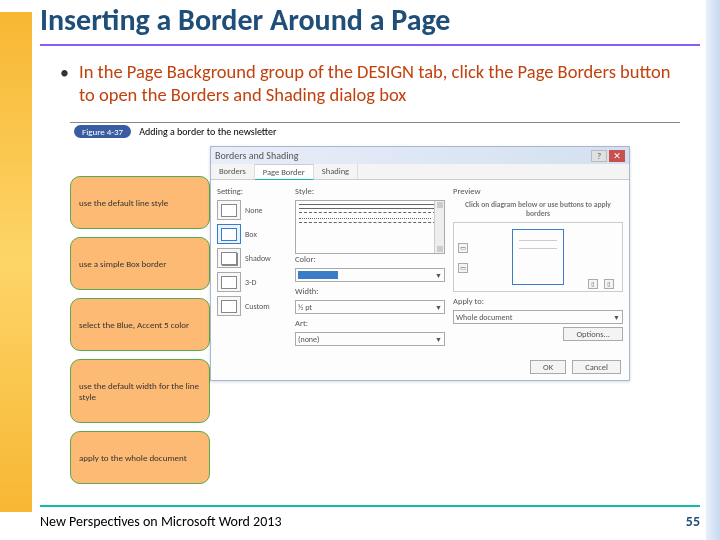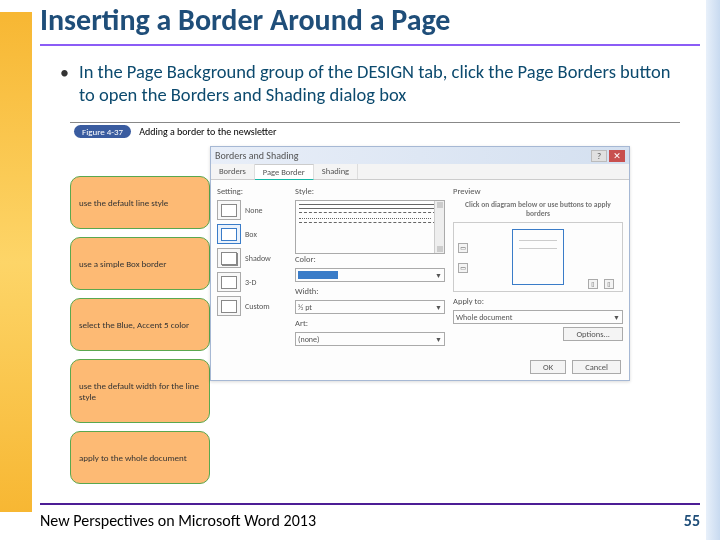--- a/index.html
+++ b/index.html
@@ -3,21 +3,21 @@
 <meta charset="utf-8">
 <style>
   * { margin: 0; padding: 0; box-sizing: border-box; }
   body { width: 720px; height: 540px; font-family: Calibri, Arial, sans-serif; background: #fff; position: relative; overflow: hidden; }
   .left-bar { position: absolute; left: 0; top: 12px; width: 32px; height: 500px; background: linear-gradient(180deg, #f7b733 0%, #fdd568 50%, #f7b733 100%); }
   .content { position: absolute; left: 40px; top: 0; right: 10px; bottom: 0; }
   .title { font-size: 30px; font-weight: bold; color: #1f4e79; padding-top: 1px; padding-bottom: 6px; border-bottom: 2px solid #8b5cf6; margin-right: 10px; }
   .bullet-wrap { padding: 14px 30px 10px 20px; }
   .bullet { display: flex; }
   .dot { font-size: 18px; color: #333; margin-right: 10px; margin-top: 2px; }
-  .bullet-text { font-size: 18.5px; color: #0c4a6e; line-height: 1.25; }
+  .bullet-text { font-size: 18.5px; color: #c2410c; line-height: 1.25; }
   .figure { margin: 6px 30px 0 30px; }
   .fig-caption { background: #fff; border-top: 1px solid #888; display: flex; align-items: center; font-size: 10px; padding: 2px 4px; }
   .fig-num { background: #3a5ca0; color: #fff; padding: 1px 8px; border-radius: 8px; margin-right: 8px; font-size: 9px; }
   .fig-text { font-weight: normal; }
   .fig-body { display: flex; margin-top: 6px; }
   .callouts { width: 140px; display: flex; flex-direction: column; gap: 8px; padding-top: 30px; }
   .callout { border: 1.5px solid #5aa84f; border-radius: 10px; padding: 20px 8px; font-size: 9px; color: #333; background: #fdba74; position: relative; }
   .dialog-wrap { flex: 1; position: relative; }
   .dialog { border: 1px solid #a6b8d4; background: #fdfdfd; width: 420px; font-size: 9px; color: #555; box-shadow: 0 1px 3px rgba(0,0,0,0.15); }
   .dlg-title { background: linear-gradient(90deg, #e8eef8, #d4e0f0); display: flex; justify-content: space-between; align-items: center; padding: 2px 4px; font-size: 10px; }
@@ -51,21 +51,21 @@
   .color-swatch { width: 40px; height: 8px; background: #3a7cc8; }
   .preview-text { font-size: 7.5px; text-align: center; color: #777; margin-bottom: 4px; line-height: 1.2; font-weight: bold; }
   .preview-box { border: 1px solid #ccc; height: 70px; display: flex; align-items: center; justify-content: center; position: relative; }
   .preview-page { width: 52px; height: 56px; border: 1.5px solid #3a7cc8; position: relative; }
   .preview-page::before, .preview-page::after { content: ""; position: absolute; left: 6px; right: 6px; border-top: 1px solid #ccc; }
   .preview-page::before { top: 10px; }
   .preview-page::after { top: 18px; }
   .pv-btn { position: absolute; width: 10px; height: 10px; border: 1px solid #aaa; background: #f4f4f4; font-size: 6px; display: flex; align-items: center; justify-content: center; }
   .dlg-footer { display: flex; justify-content: flex-end; gap: 6px; padding: 4px 8px 6px; }
   .dlg-btn { border: 1px solid #aaa; background: #f4f4f4; padding: 1px 12px; font-size: 8.5px; }
-  .footer { position: absolute; left: 40px; right: 20px; bottom: 10px; display: flex; justify-content: space-between; align-items: center; border-top: 2px solid #4c1d95; padding-top: 6px; font-size: 16px; }
+  .footer { position: absolute; left: 40px; right: 20px; bottom: 10px; display: flex; justify-content: space-between; align-items: center; border-top: 2px solid #14b8a6; padding-top: 6px; font-size: 14px; }
   .footer-right { color: #1f4e79; font-weight: bold; }
   .right-edge { position: absolute; right: 0; top: 0; bottom: 0; width: 14px; background: linear-gradient(90deg, #e8f0fa, #c8daf0); }
 </style>
 </head>
 <body>
 
 <div class="left-bar"></div>
 <div class="right-edge"></div>
 
 <div class="content">

